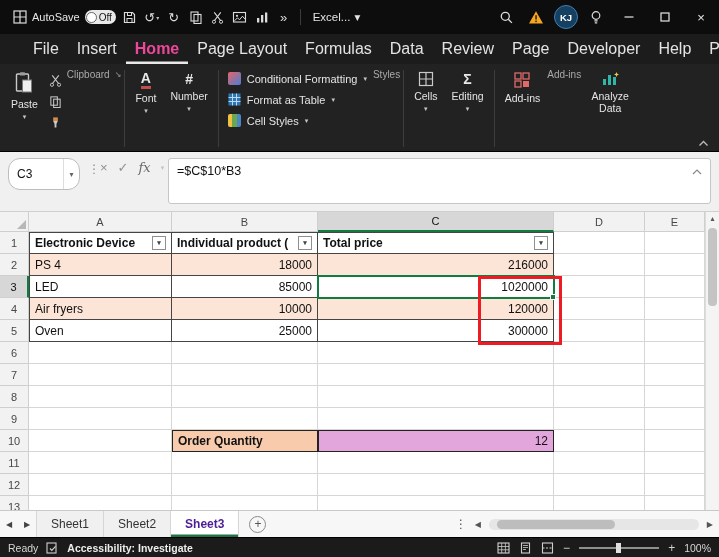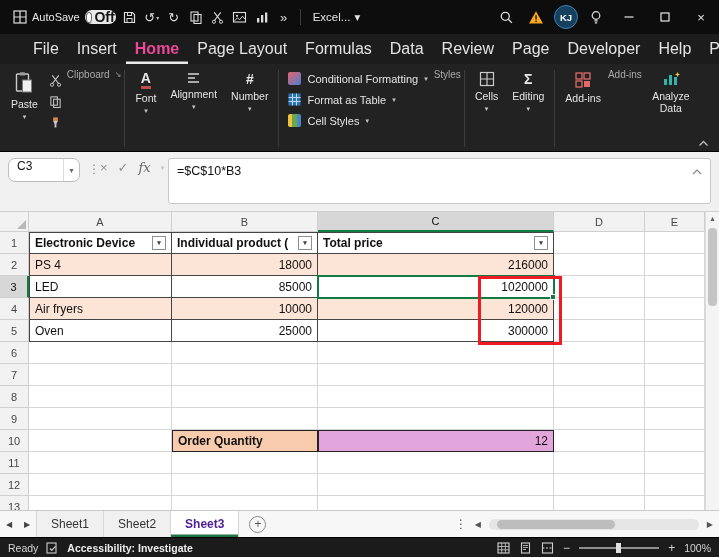--- a/index.html
+++ b/index.html
@@ -8,21 +8,21 @@
   .app{position:absolute;inset:0}
 
   
   .titlebar{position:absolute;left:0;top:0;width:719px;height:34px;background:#0d0d0d;display:flex;align-items:center;color:#e6e6e6;font-size:11px}
   .tb-left{display:flex;align-items:center;gap:2px;padding-left:10px;flex:1}
   .tb-ic{width:20px;height:22px;display:flex;align-items:center;justify-content:center;color:#dcdcdc;font-size:13px;position:relative}
   .tb-ic .mini{font-size:6px;margin-left:1px;color:#bdbdbd}
   .autosave{display:flex;align-items:center;gap:5px;margin-right:2px}
   .pill{width:31px;height:14px;border-radius:8px;background:#e9e9e9;display:flex;align-items:center;padding:1px;gap:2px}
   .knob{width:11px;height:11px;border-radius:50%;background:#fff;border:1px solid #666}
-  .pill-txt{font-size:14px;color:#141414;font-weight:bold}
+  .pill-txt{font-size:10px;color:#141414;font-weight:normal}
   .tb-sep{width:1px;height:16px;background:#3c3c3c;margin:0 4px}
   .appmenu{display:flex;align-items:center;gap:4px;font-size:11.5px;color:#e3e3e3;padding:0 6px}
   .tb-right{display:flex;align-items:center}
   .tb-btn{width:30px;height:34px;display:flex;align-items:center;justify-content:center}
   .winctl{width:36px;height:34px;display:flex;align-items:center;justify-content:center;color:#e6e6e6;font-size:13px}
   .avatar{width:24px;height:24px;border-radius:50%;background:#16405f;border:1px solid #3f7fb5;color:#fff;font-size:9.5px;font-weight:bold;display:flex;align-items:center;justify-content:center}
 
   
   .menubar{position:absolute;left:0;top:34px;width:719px;height:30px;background:#1c1c1c;display:flex;align-items:stretch;padding-left:24px;color:#e3e3e3;font-size:16px}
   .mi{display:flex;align-items:center;padding:0 9px;white-space:nowrap}
@@ -44,21 +44,21 @@
   .sq{width:13px;height:13px;border-radius:2px;flex:none}
   .cf-sq{background:linear-gradient(135deg,#e8636a,#4a7fd4)}
   .cs-sq{background:linear-gradient(90deg,#f2c144 33%,#6aa84f 33%,#6aa84f 66%,#4a86c8 66%)}
   .font-a{font-size:14px;font-weight:bold;color:#e8e8e8;border-bottom:3px solid #c0504d;line-height:1.1}
   .hash{font-size:14px;font-weight:bold;color:#e8e8e8}
   .sigma{font-size:14px;font-weight:bold;color:#e8e8e8}
   .collapse-ribbon{position:absolute;right:10px;bottom:4px;color:#bdbdbd}
 
   
   .fbar{position:absolute;left:0;top:152px;width:719px;height:60px;background:#f0f0f0;border-bottom:1px solid #cfcfcf}
-  .namebox{position:absolute;left:8px;top:6px;width:72px;height:24px;background:#fff;border:1px solid #bdbdbd;border-radius:7px;display:flex;font-size:12px;color:#111}
+  .namebox{position:absolute;left:8px;top:6px;width:72px;height:32px;background:#fff;border:1px solid #bdbdbd;border-radius:12px;display:flex;align-items:center;font-size:12px;color:#111}
   .namebox .nb-txt{flex:1;padding-left:8px}
   .namebox .nb-chev{width:16px;color:#666;font-size:8px;border-left:1px solid #ddd;height:100%;display:flex;align-items:center;justify-content:center}
   .fb-dots{position:absolute;left:88px;top:10px;color:#8a8a8a;font-size:12px}
   .fb-btns{position:absolute;left:100px;top:8px;display:flex;align-items:center;gap:10px;color:#909090;font-size:13px}
   .fx{font-family:"DejaVu Serif",serif;font-style:italic;font-size:13px;color:#6a6a6a}
   .fb-input{position:absolute;left:168px;top:6px;width:543px;height:46px;background:#fff;border:1px solid #c6c6c6;border-radius:3px;font-size:12.5px;color:#111;padding:5px 8px}
   .fb-expand{position:absolute;right:8px;top:10px}
 
   
   .sheet{position:absolute;left:0;top:212px;width:705px;height:298px;background:#fff;display:grid;grid-template-columns:29px 143px 146px 236px 91px 60px;grid-template-rows:20px repeat(13,22px);overflow:hidden}
@@ -262,29 +262,20 @@
         <span>Clipboard</span>
         <span style="font-size:8px;color:#9a9a9a">↘</span>
       </div>
     </div>
 
     <div class="rsep"></div>
 
     <div class="bb">
       <span class="font-a">A</span>
       <span>Font</span>
-      <span class="chev">▾</span>
-    </div>
-    <div class="bb">
-      <span>
-        <svg width="15" height="14" viewBox="0 0 15 14">
-            <path d="M2 3h11M2 7h7M2 11h11" stroke="#d8d8d8" stroke-width="1.4"></path>
-          </svg>
-      </span>
-      <span>Alignment</span>
       <span class="chev">▾</span>
     </div>
     <div class="bb">
       <span class="hash">#</span>
       <span>Number</span>
       <span class="chev">▾</span>
     </div>
 
     <div class="rsep"></div>
 

